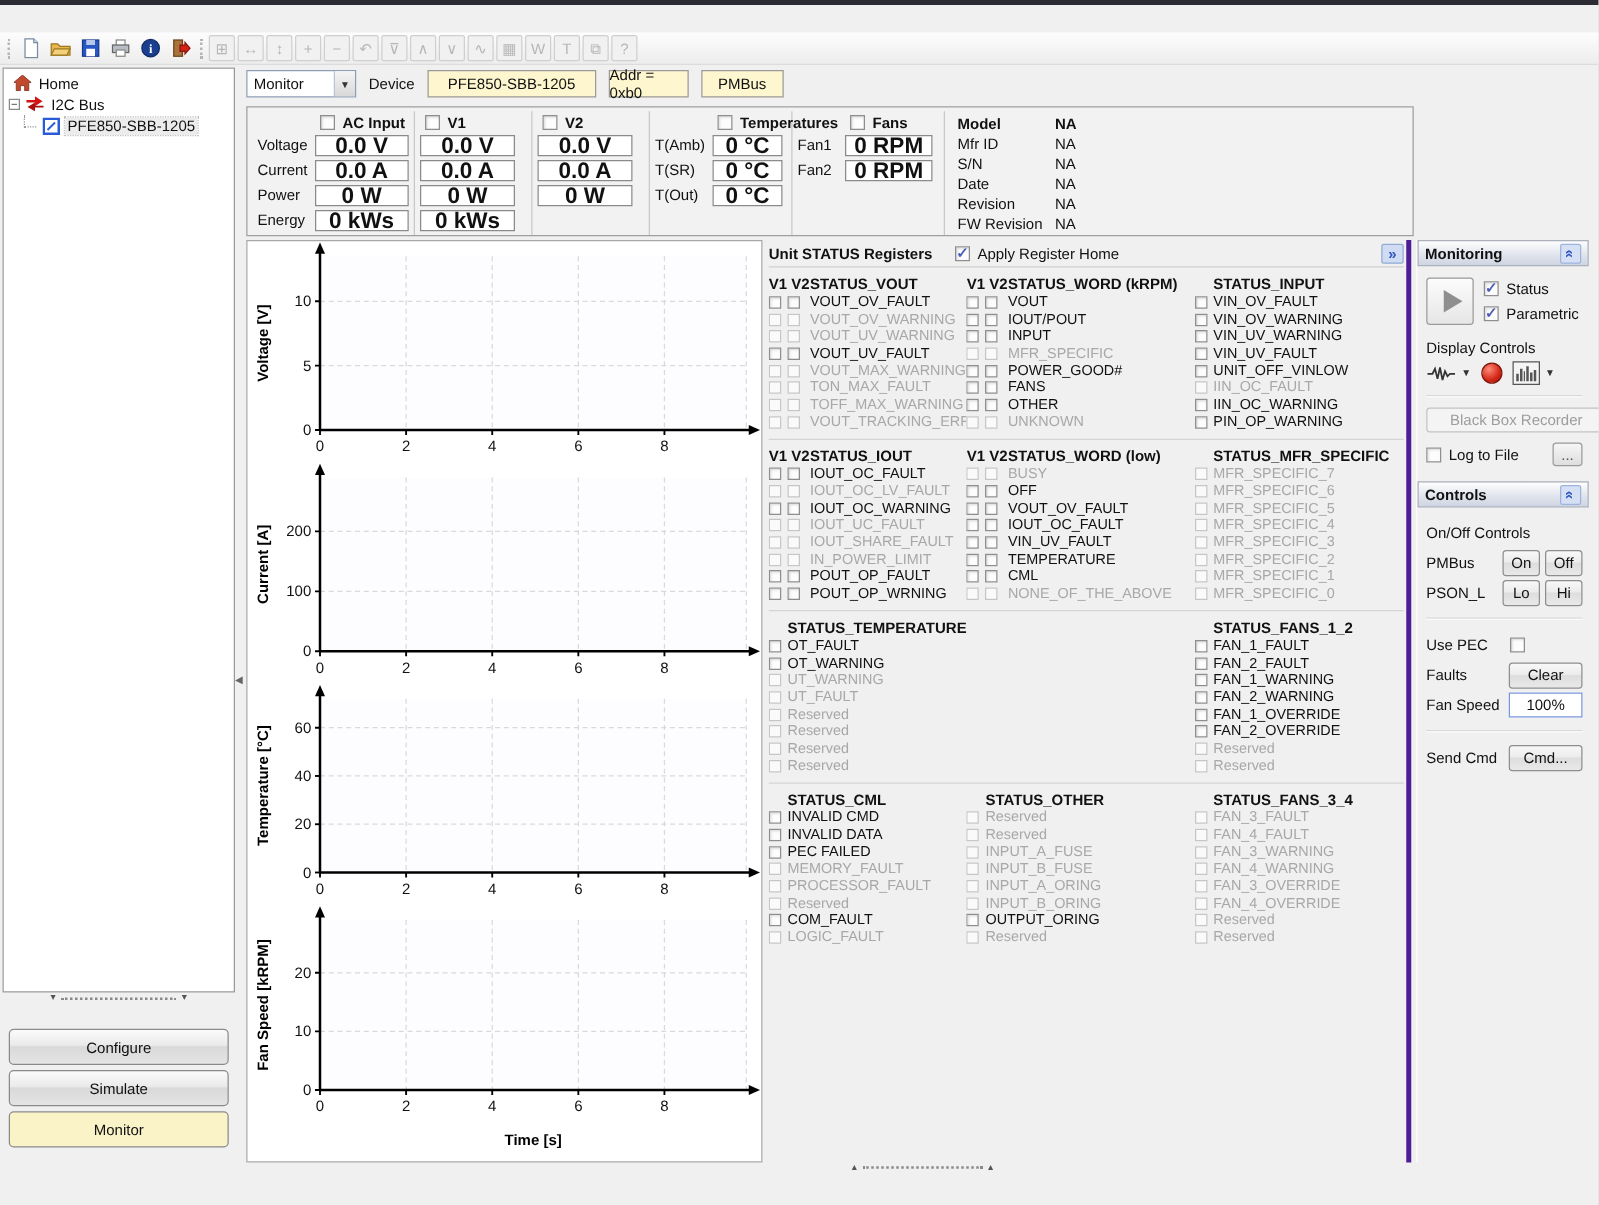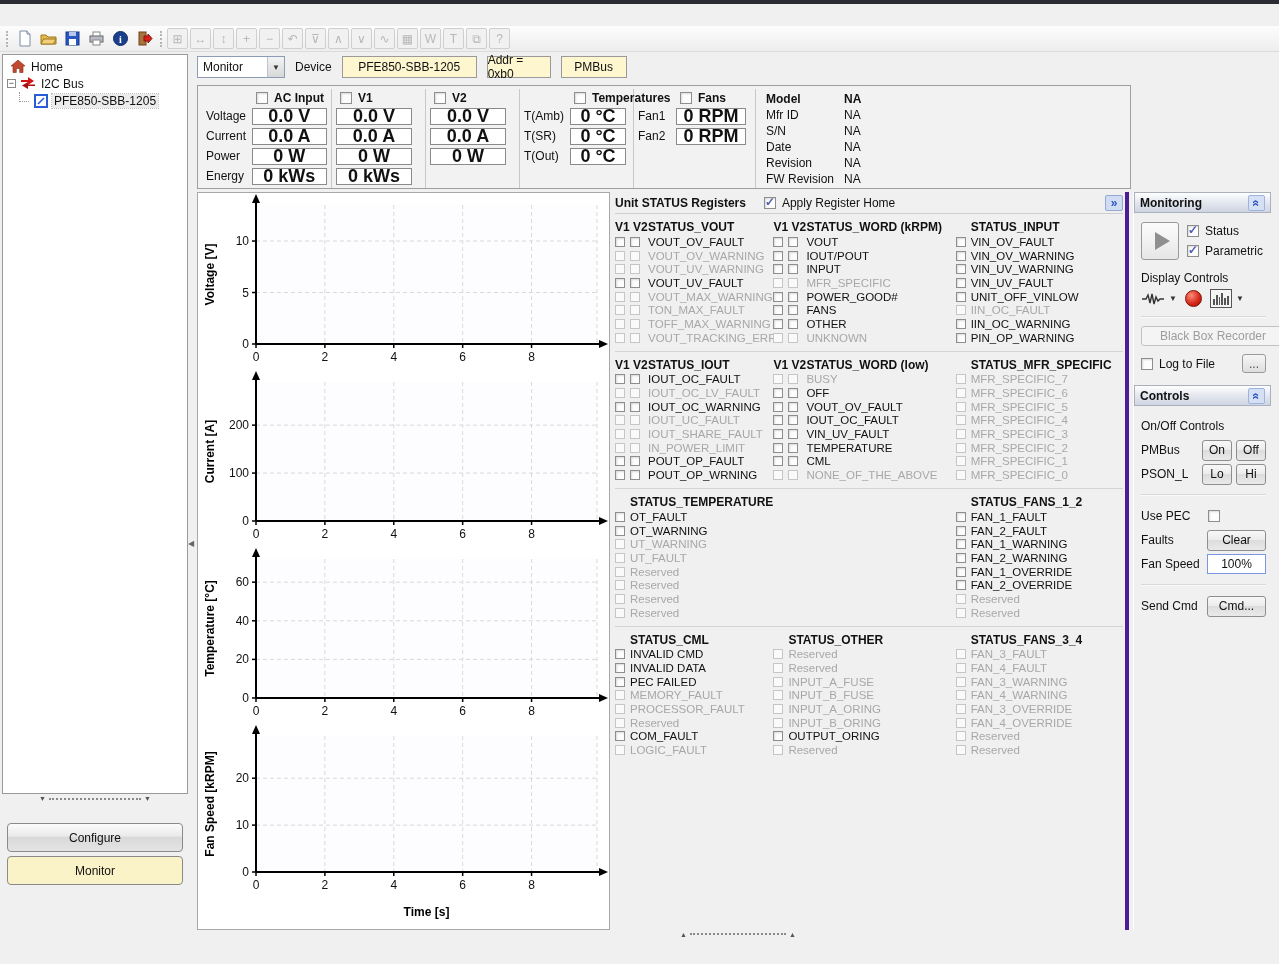--- a/index.html
+++ b/index.html
@@ -215,20 +215,21 @@
         <span class="tlab">PFE850-SBB-1205</span>
       </div>
     </div>
   <div class="hsplit">
       <span>▼</span>
       <span class="dots"></span>
       <span>▼</span>
     </div>
   <div class="navs" id="navs">
       <div class="navbtn">Configure</div>
+      <div class="navbtn">Simulate</div>
       <div class="navbtn active">Monitor</div>
     </div>
   <div class="vsplit-arrow">◀</div>
 
   <div class="modebar">
     <div class="combo">
       <span class="cval">Monitor</span>
       <span class="carr">▼</span>
     </div>
     <span>Device</span>

